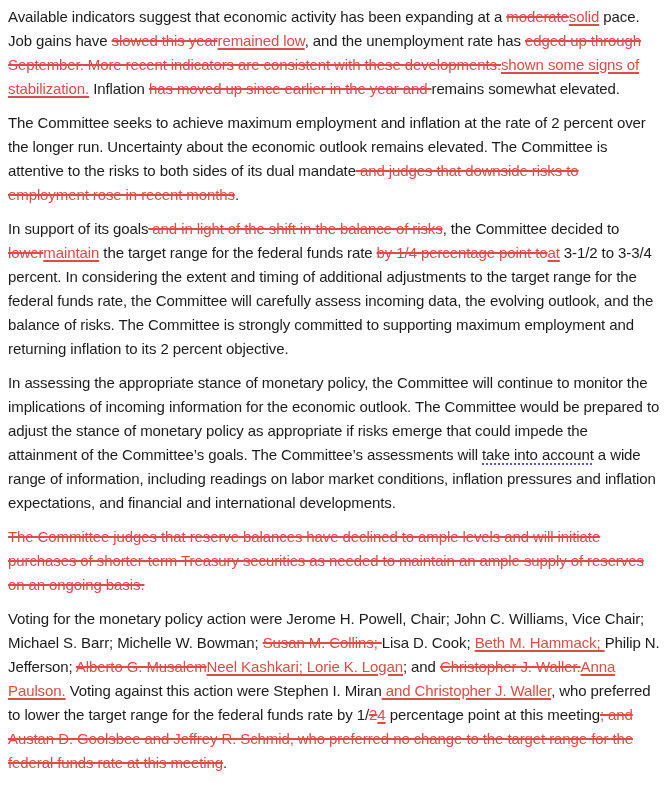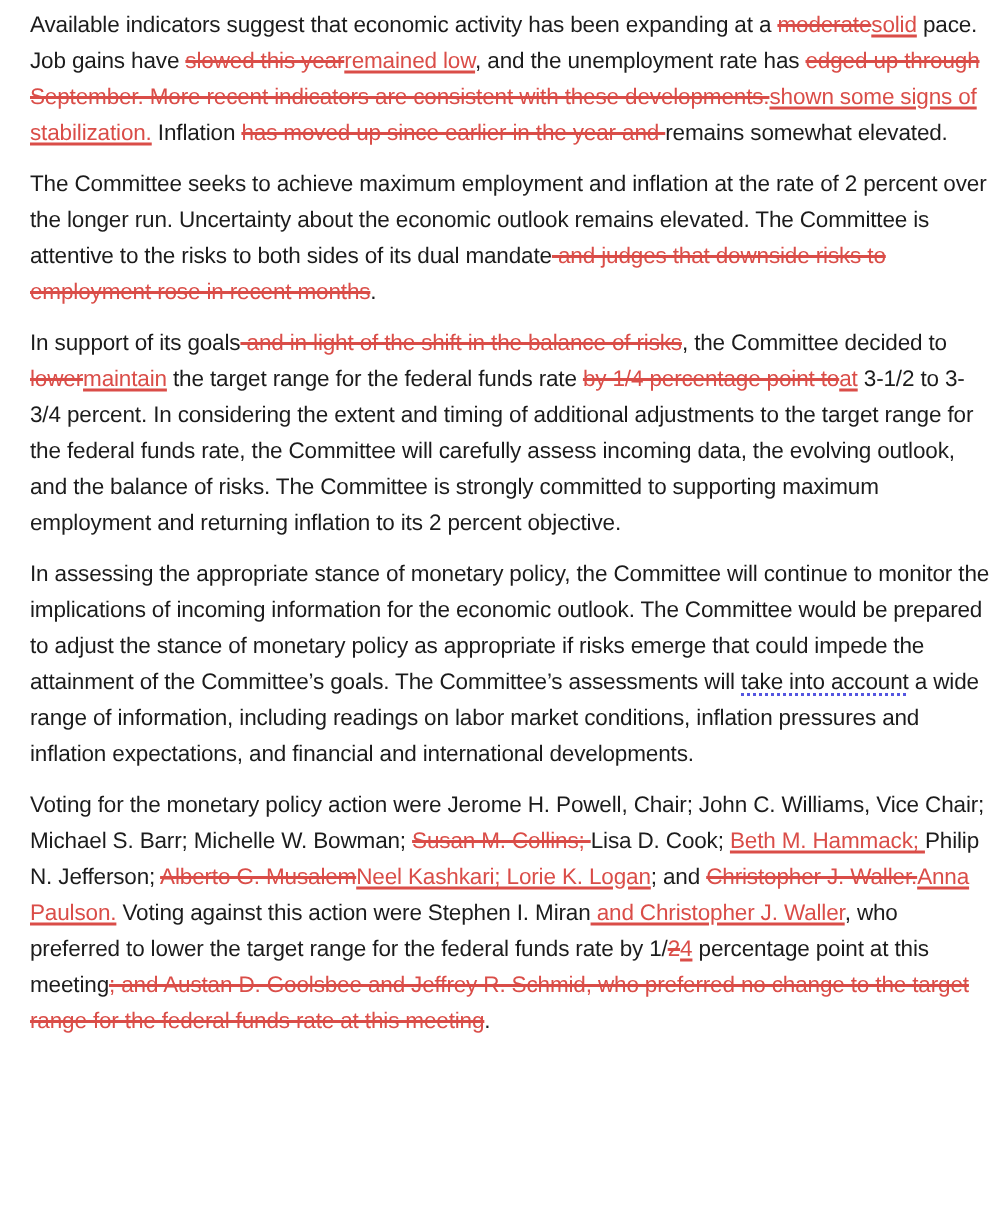--- a/index.html
+++ b/index.html
@@ -15,21 +15,21 @@
     box-sizing:border-box;
     font-family:"Liberation Sans",sans-serif;
     color:var(--text-color);
   }
   .doc{
     padding:5px 6px 8px 8px;
     font-size:15px;
     line-height:24px;
     letter-spacing:-0.1px;
   }
-  p.para{margin:0 0 10px 12px;}
+  p.para{margin:0 0 10px 0;}
   .run-normal{color:var(--text-color);}
   .run-del{
     color:var(--redline-color);
     text-decoration:line-through;
     text-decoration-color:var(--redline-color);
     text-decoration-thickness:1.5px;
   }
   .run-ins{
     color:var(--redline-color);
     text-decoration:underline;
@@ -47,15 +47,16 @@
 </style>
 </head>
 <body>
 
 <main class="doc">
   <div id="doc-body">
       <p class="para"><span class="run-normal">Available indicators suggest that economic activity has been expanding at a </span><span class="run-del">moderate</span><span class="run-ins">solid</span><span class="run-normal"> pace. Job gains have </span><span class="run-del">slowed this year</span><span class="run-ins">remained low</span><span class="run-normal">, and the unemployment rate has </span><span class="run-del">edged up through September. More recent indicators are consistent with these developments.</span><span class="run-ins">shown some signs of stabilization.</span><span class="run-normal"> Inflation </span><span class="run-del">has moved up since earlier in the year and </span><span class="run-normal">remains somewhat elevated.</span></p>
       <p class="para"><span class="run-normal">The Committee seeks to achieve maximum employment and inflation at the rate of 2 percent over the longer run. Uncertainty about the economic outlook remains elevated. The Committee is attentive to the risks to both sides of its dual mandate</span><span class="run-del"> and judges that downside risks to employment rose in recent months</span><span class="run-normal">.</span></p>
       <p class="para"><span class="run-normal">In support of its goals</span><span class="run-del"> and in light of the shift in the balance of risks</span><span class="run-normal">, the Committee decided to </span><span class="run-del">lower</span><span class="run-ins">maintain</span><span class="run-normal"> the target range for the federal funds rate </span><span class="run-del">by 1/4 percentage point to</span><span class="run-ins">at</span><span class="run-normal"> 3-1/2 to 3-3/4 percent. In considering the extent and timing of additional adjustments to the target range for the federal funds rate, the Committee will carefully assess incoming data, the evolving outlook, and the balance of risks. The Committee is strongly committed to supporting maximum employment and returning inflation to its 2 percent objective.</span></p>
       <p class="para"><span class="run-normal">In assessing the appropriate stance of monetary policy, the Committee will continue to monitor the implications of incoming information for the economic outlook. The Committee would be prepared to adjust the stance of monetary policy as appropriate if risks emerge that could impede the attainment of the Committee’s goals. The Committee’s assessments will </span><span class="run-grammar">take into account</span><span class="run-normal"> a wide range of information, including readings on labor market conditions, inflation pressures and inflation expectations, and financial and international developments.</span></p>
+      <p class="para"><span class="run-del">The Committee judges that reserve balances have declined to ample levels and will initiate purchases of shorter-term Treasury securities as needed to maintain an ample supply of reserves on an ongoing basis.</span></p>
       <p class="para"><span class="run-normal">Voting for the monetary policy action were Jerome H. Powell, Chair; John C. Williams, Vice Chair; Michael S. Barr; Michelle W. Bowman; </span><span class="run-del">Susan M. Collins; </span><span class="run-normal">Lisa D. Cook; </span><span class="run-ins">Beth M. Hammack; </span><span class="run-normal">Philip N. Jefferson; </span><span class="run-del">Alberto G. Musalem</span><span class="run-ins">Neel Kashkari; Lorie K. Logan</span><span class="run-normal">; and </span><span class="run-del">Christopher J. Waller.</span><span class="run-ins">Anna Paulson.</span><span class="run-normal"> Voting against this action were Stephen I. Miran</span><span class="run-ins"> and Christopher J. Waller</span><span class="run-normal">, who preferred to lower the target range for the federal funds rate by 1/</span><span class="run-del">2</span><span class="run-ins">4</span><span class="run-normal"> percentage point at this meeting</span><span class="run-del">; and Austan D. Goolsbee and Jeffrey R. Schmid, who preferred no change to the target range for the federal funds rate at this meeting</span><span class="run-normal">.</span></p>
     </div>
 </main>
 
 </body></html>

